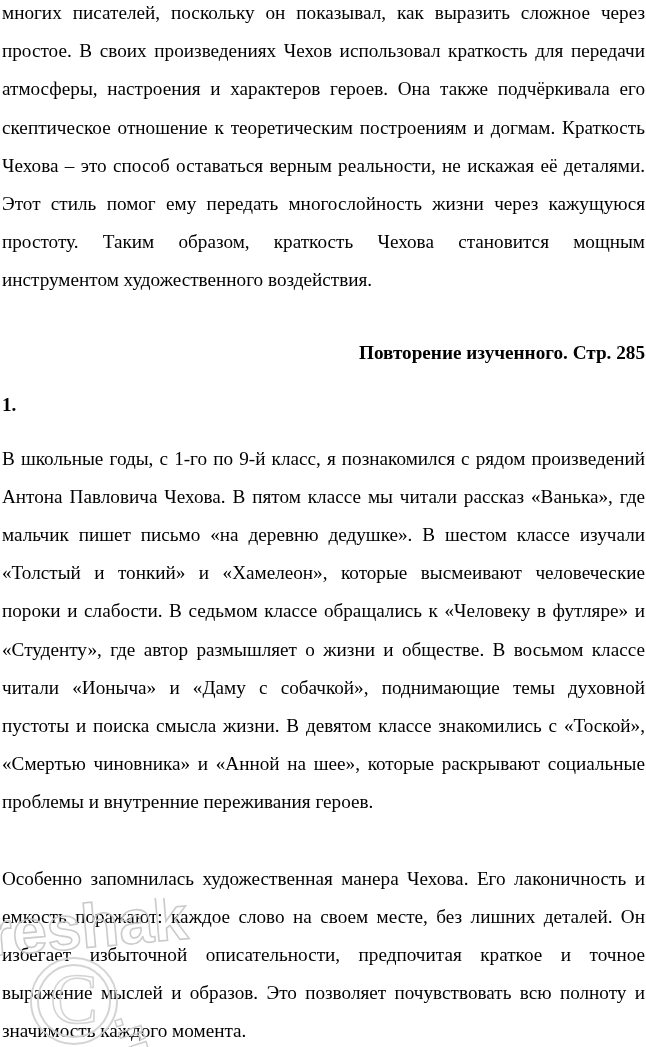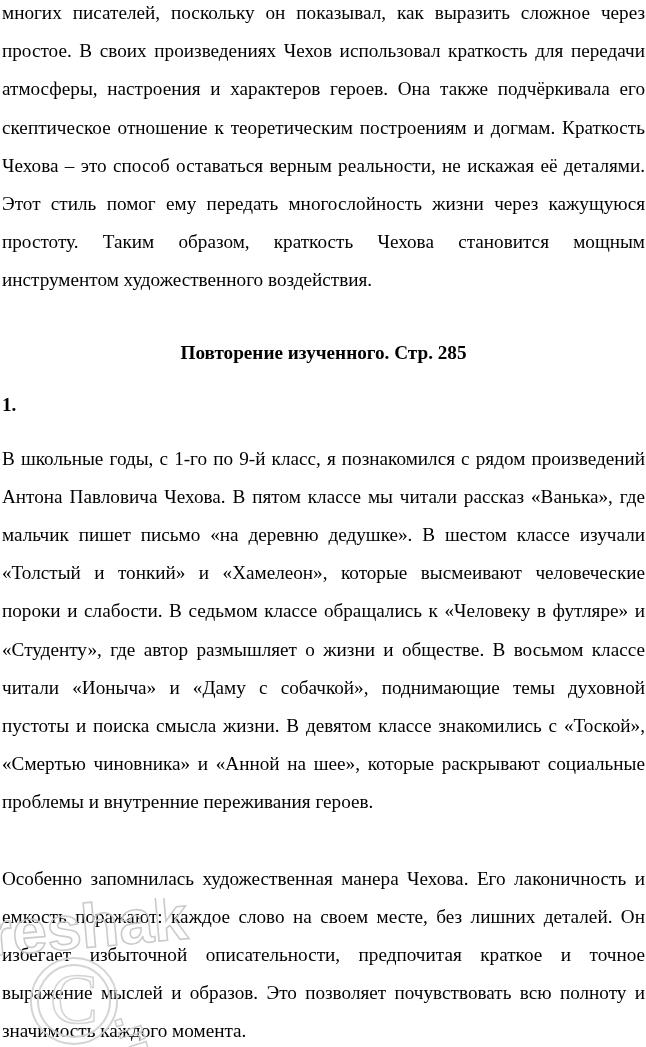--- a/index.html
+++ b/index.html
@@ -64,21 +64,21 @@
   .gap-para { height: 38px; }
   .gap-head-before { height: 38px; }
   .gap-head-after { height: 22px; }
   .gap-num-after { height: 20px; }
 
   h2.heading {
     margin: 0;
     font-size: 19.2px;
     line-height: 30px;
     font-weight: bold;
-    text-align: center;
+    text-align: right;
   }
 
   p.listnum {
     margin: 0;
     font-size: 19.2px;
     line-height: 30px;
     font-weight: bold;
     text-align: left;
   }
 

